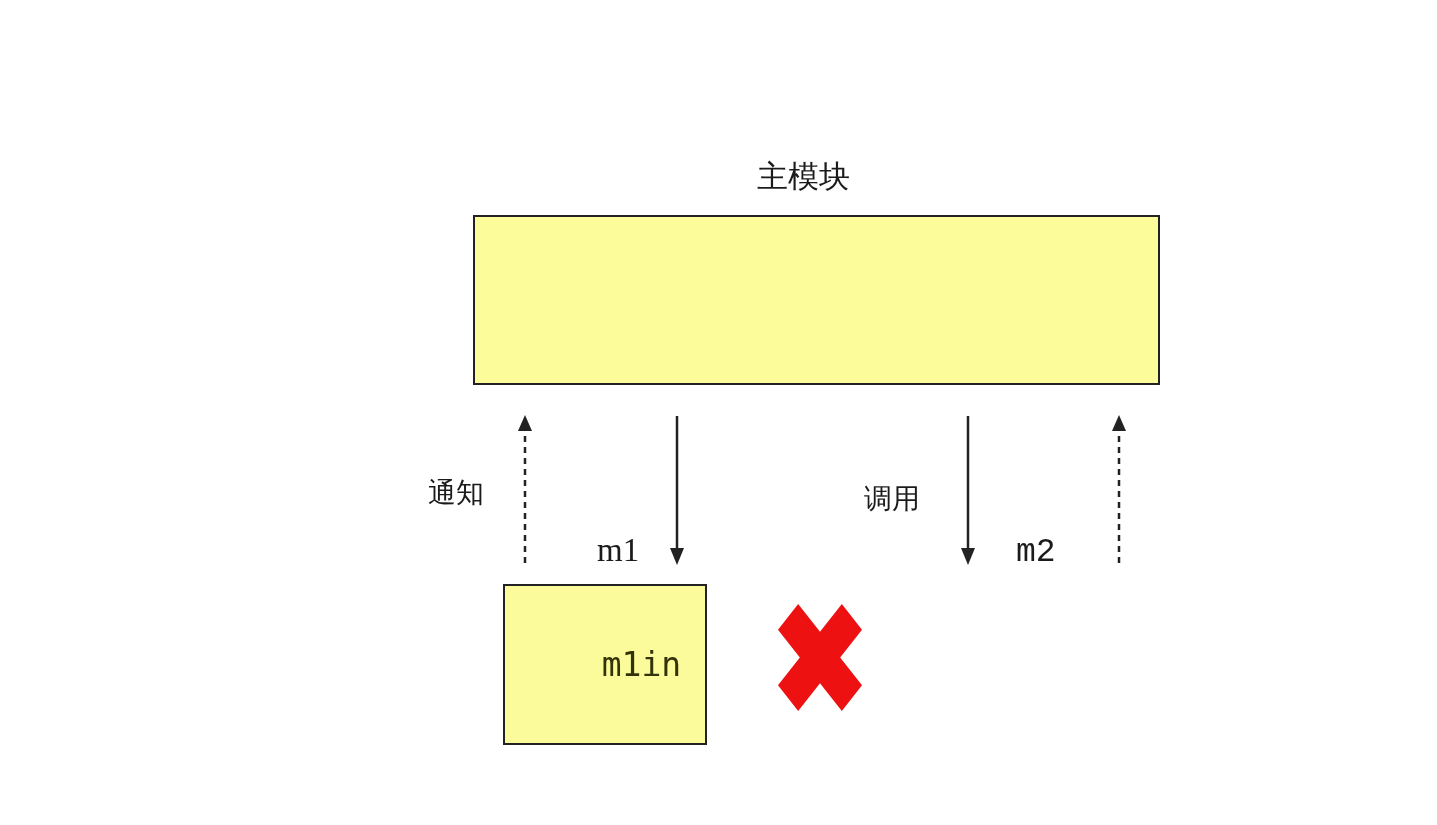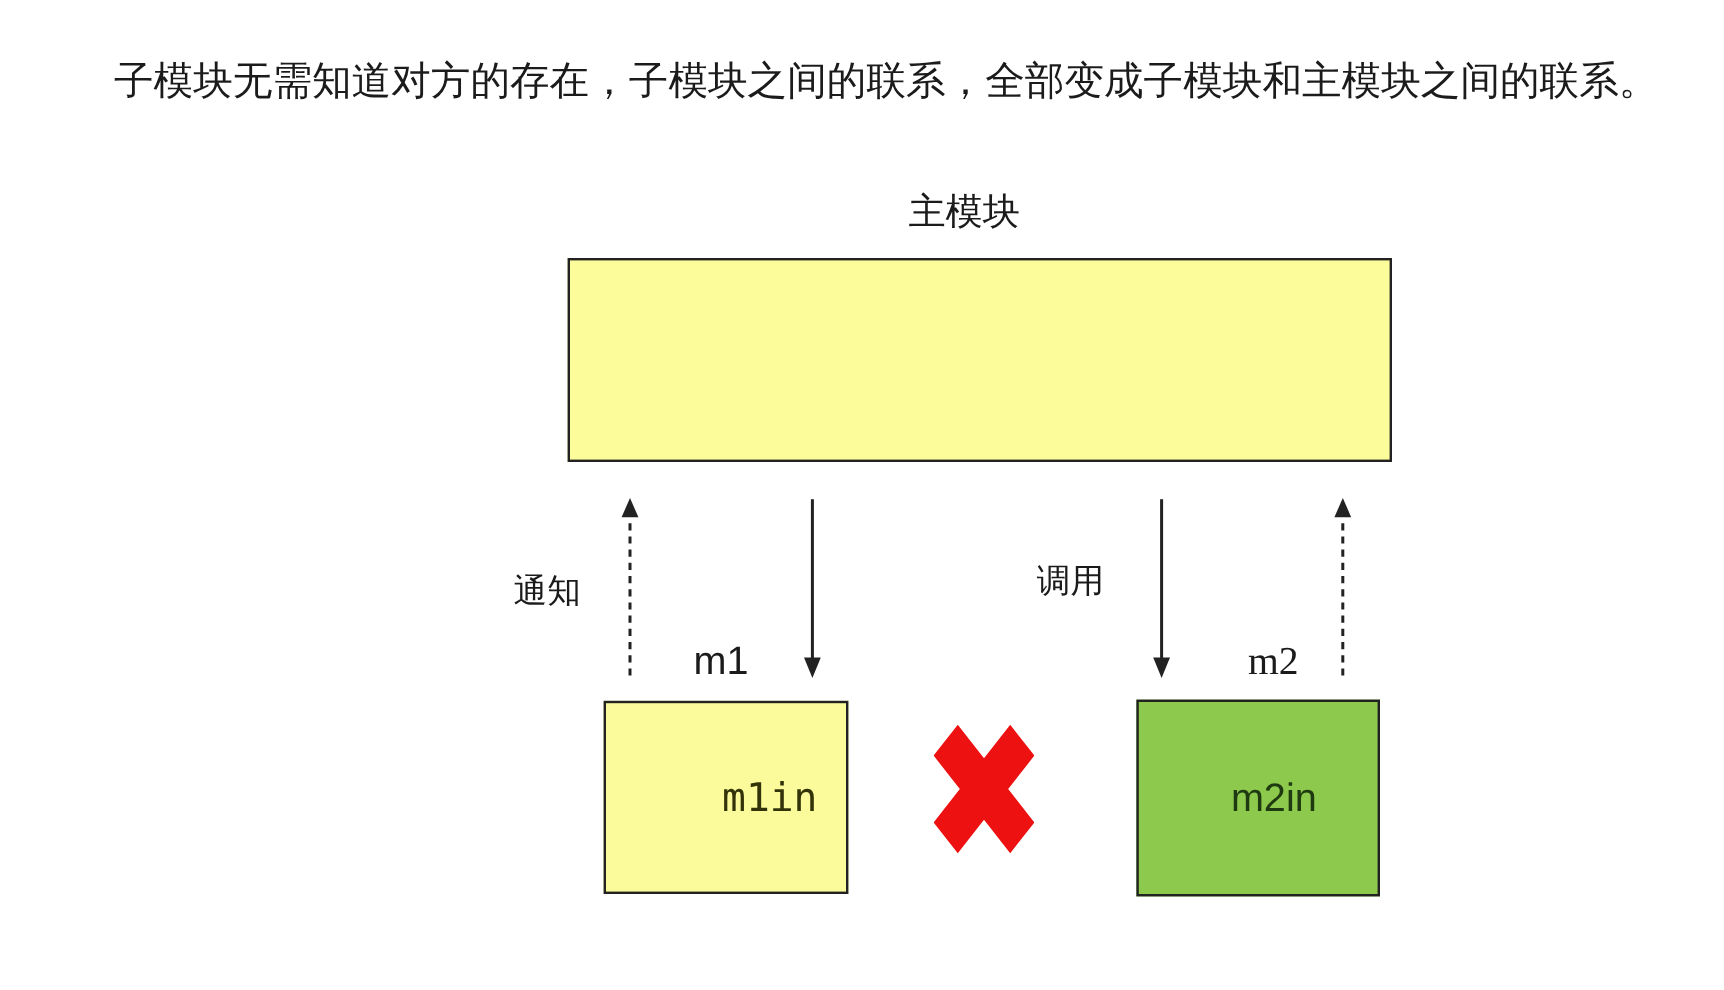--- a/index.html
+++ b/index.html
@@ -42,33 +42,33 @@
     box-sizing: border-box;
     background: var(--main_fill, #FCFC9A);
     border: 2px solid var(--box_border, #222222);
   }
 
   .cn-label {
     font-size: 28px;
     color: var(--text_dark, #1b1b1b);
   }
   .notify-label { left: 428px; top: 474px; }
-  .call-label   { left: 864px; top: 465px; }
+  .call-label   { left: 864px; top: 480px; }
 
   .m-label {
     font-size: 33px;
     color: var(--text_dark, #1b1b1b);
   }
   .m1-label {
-    left: 578px; top: 532px;
-    font-family: Liberation Sans, sans-serif;
+    left: 597px; top: 532px;
+    font-family: Liberation Serif, serif;
   }
   .m2-label {
-    left: 1040px; top: 534px;
-    font-family: Liberation Serif, serif;
+    left: 1016px; top: 534px;
+    font-family: Liberation Mono, monospace;
   }
 
   .sub-box {
     box-sizing: border-box;
     border: 2px solid var(--box_border, #222222);
     display: flex;
     align-items: center;
     justify-content: center;
   }
   .m1-box {
@@ -95,21 +95,20 @@
     transform: translateX(13px);
   }
 
   svg.arrow { overflow: visible; }
 </style>
 </head>
 <body>
 
 <div id="canvas">
 
-  <div class="abs caption">子模块无需知道对方的存在，子模块之间的联系，全部变成子模块和主模块之间的联系。</div>
 
   <div class="abs main-module-label">主模块</div>
 
   <div class="abs main-module-box"></div>
 
   <svg class="abs arrow" style="left:513px; top:415px;" width="24" height="152">
     <line x1="12" y1="148" x2="12" y2="17" stroke="#222222" stroke-width="2.5" stroke-dasharray="6,5"></line>
     <polygon points="12,0 5,16 19,16" fill="#222222"></polygon>
   </svg>
 
@@ -133,21 +132,18 @@
   <div class="abs cn-label call-label">调用</div>
 
   <div class="abs m-label m1-label">m1</div>
 
   <div class="abs m-label m2-label">m2</div>
 
   <div class="abs sub-box m1-box">
     <span class="inner-text">m1in</span>
   </div>
 
-  <div class="abs sub-box m2-box">
-    <span class="inner-text">m2in</span>
-  </div>
 
   <svg class="abs" style="left:778px; top:604px;" width="84" height="107" viewBox="0 0 100 100" preserveAspectRatio="none">
     <path d="M50,26 L24,0 L0,24 L26,50 L0,76 L24,100 L50,74 L76,100 L100,76 L74,50 L100,24 L76,0 Z" fill="#EE1111"></path>
   </svg>
 
 </div>
 
 </body></html>

